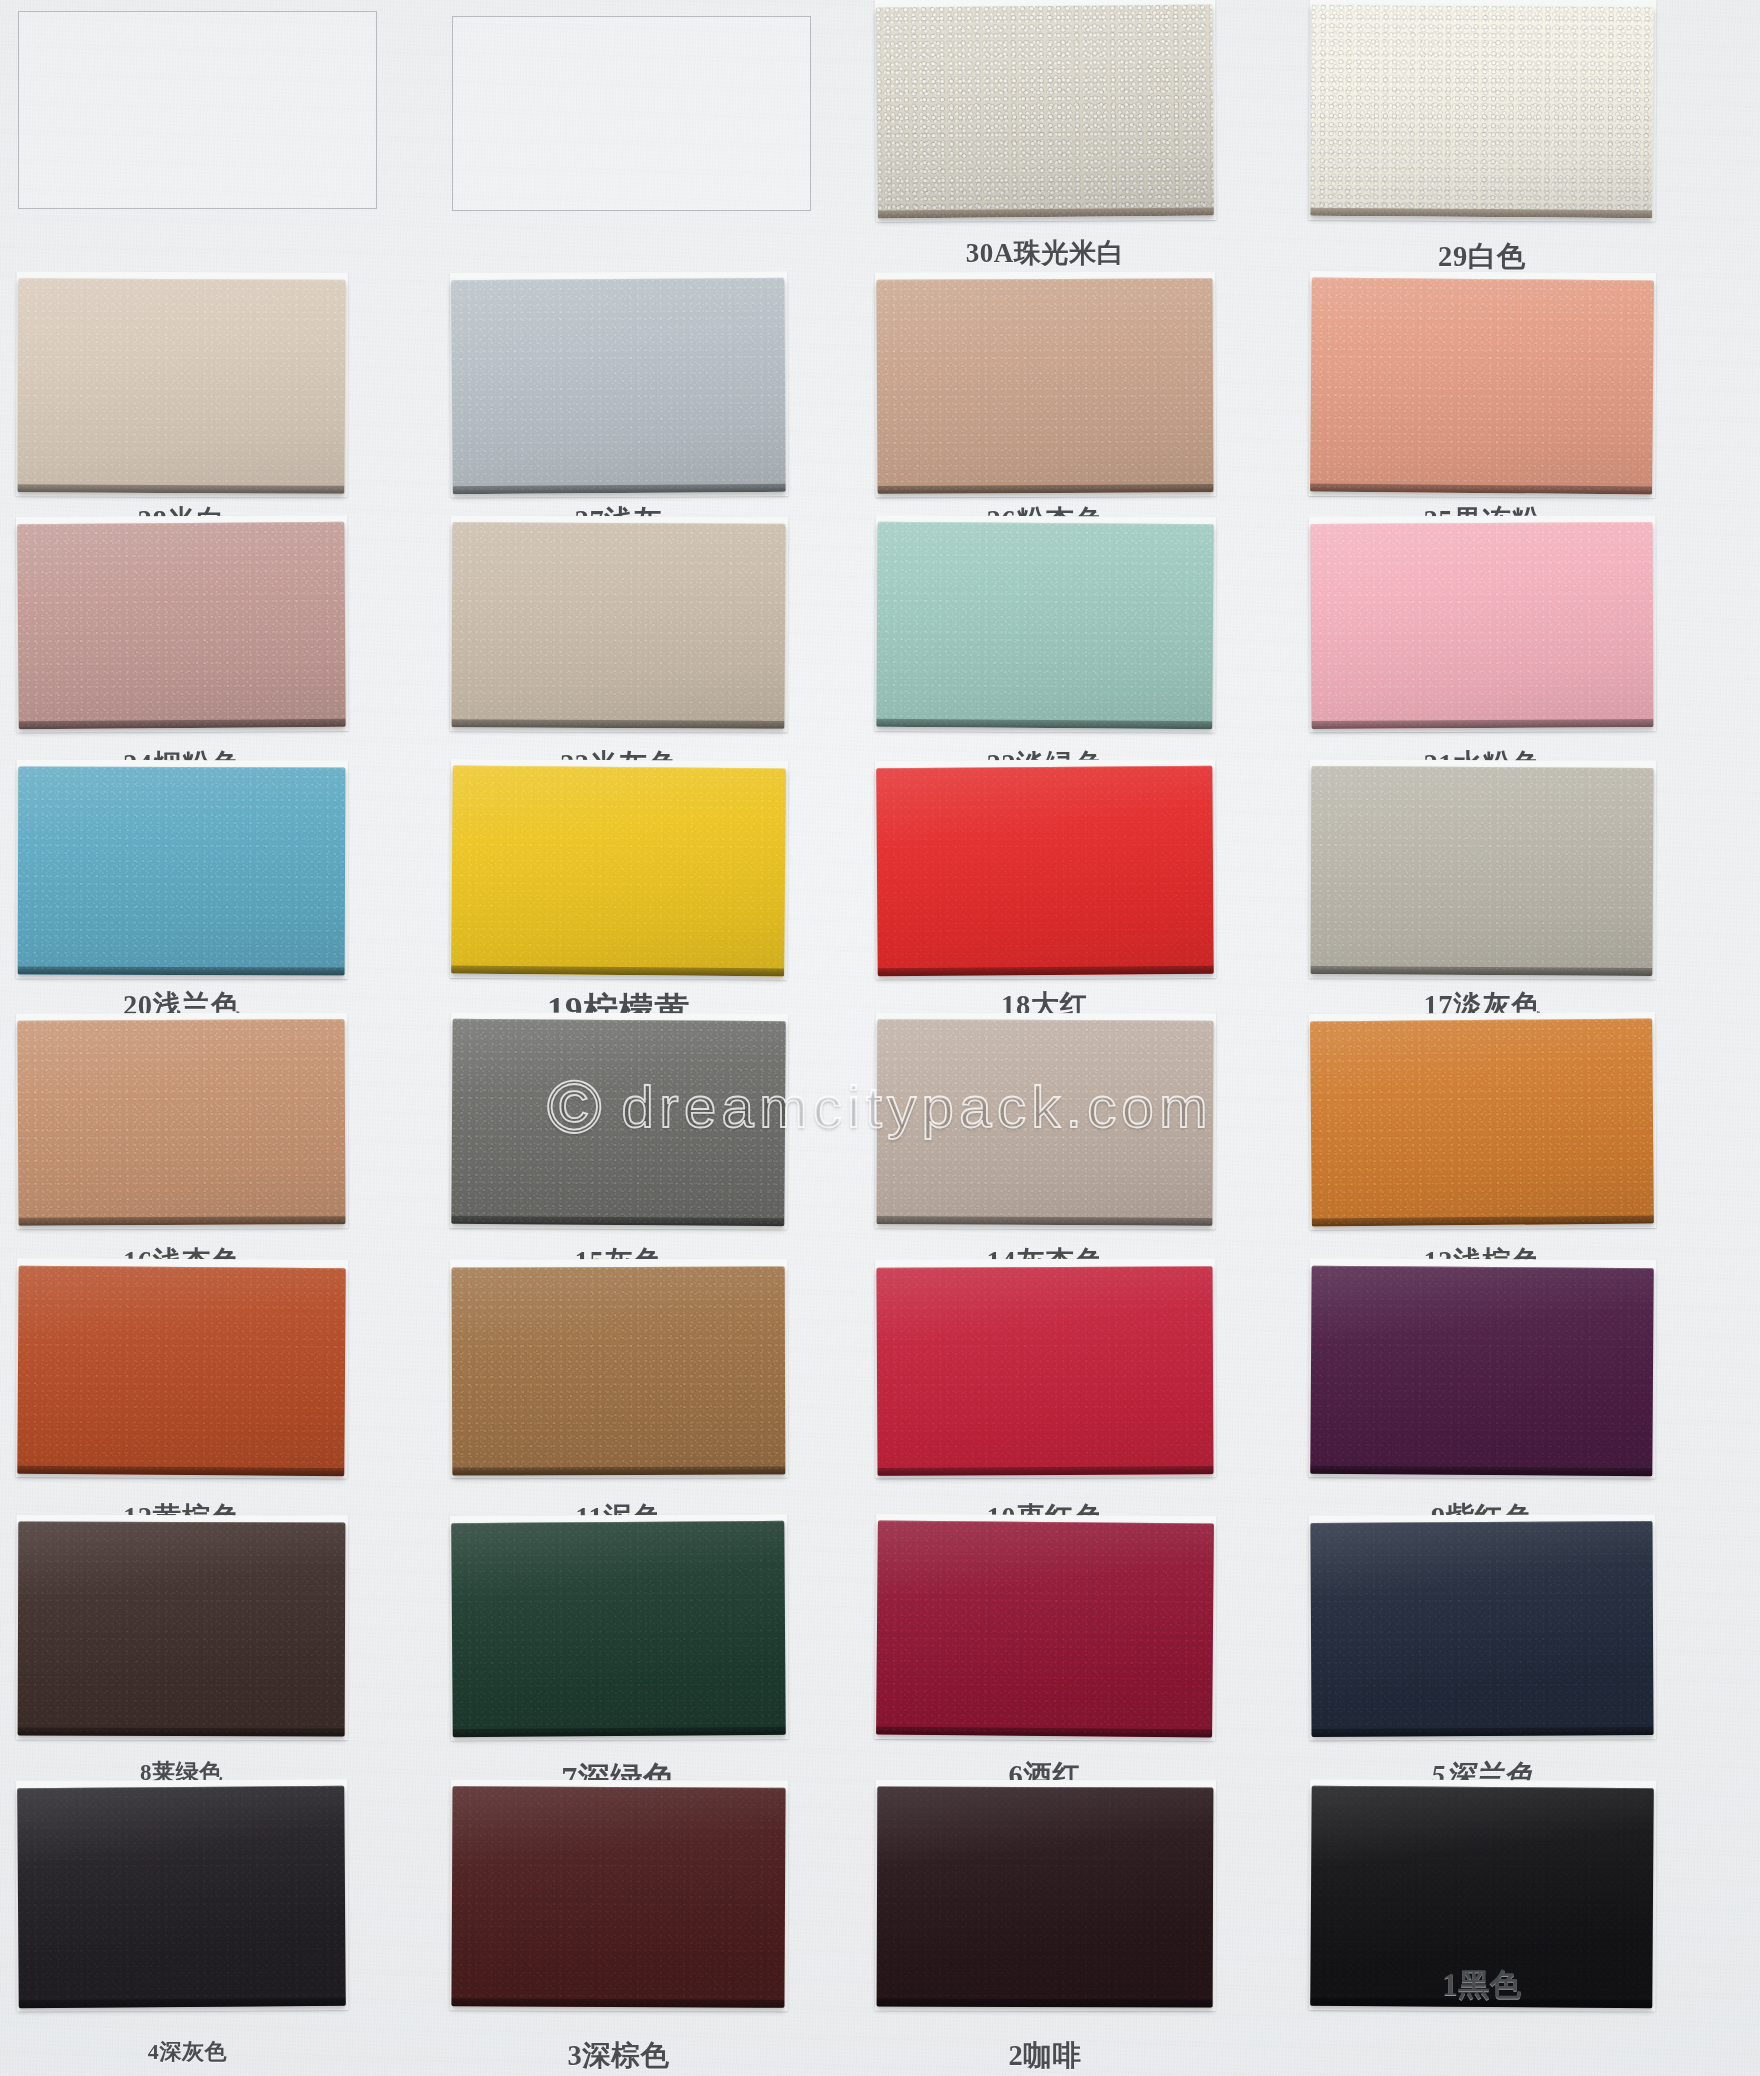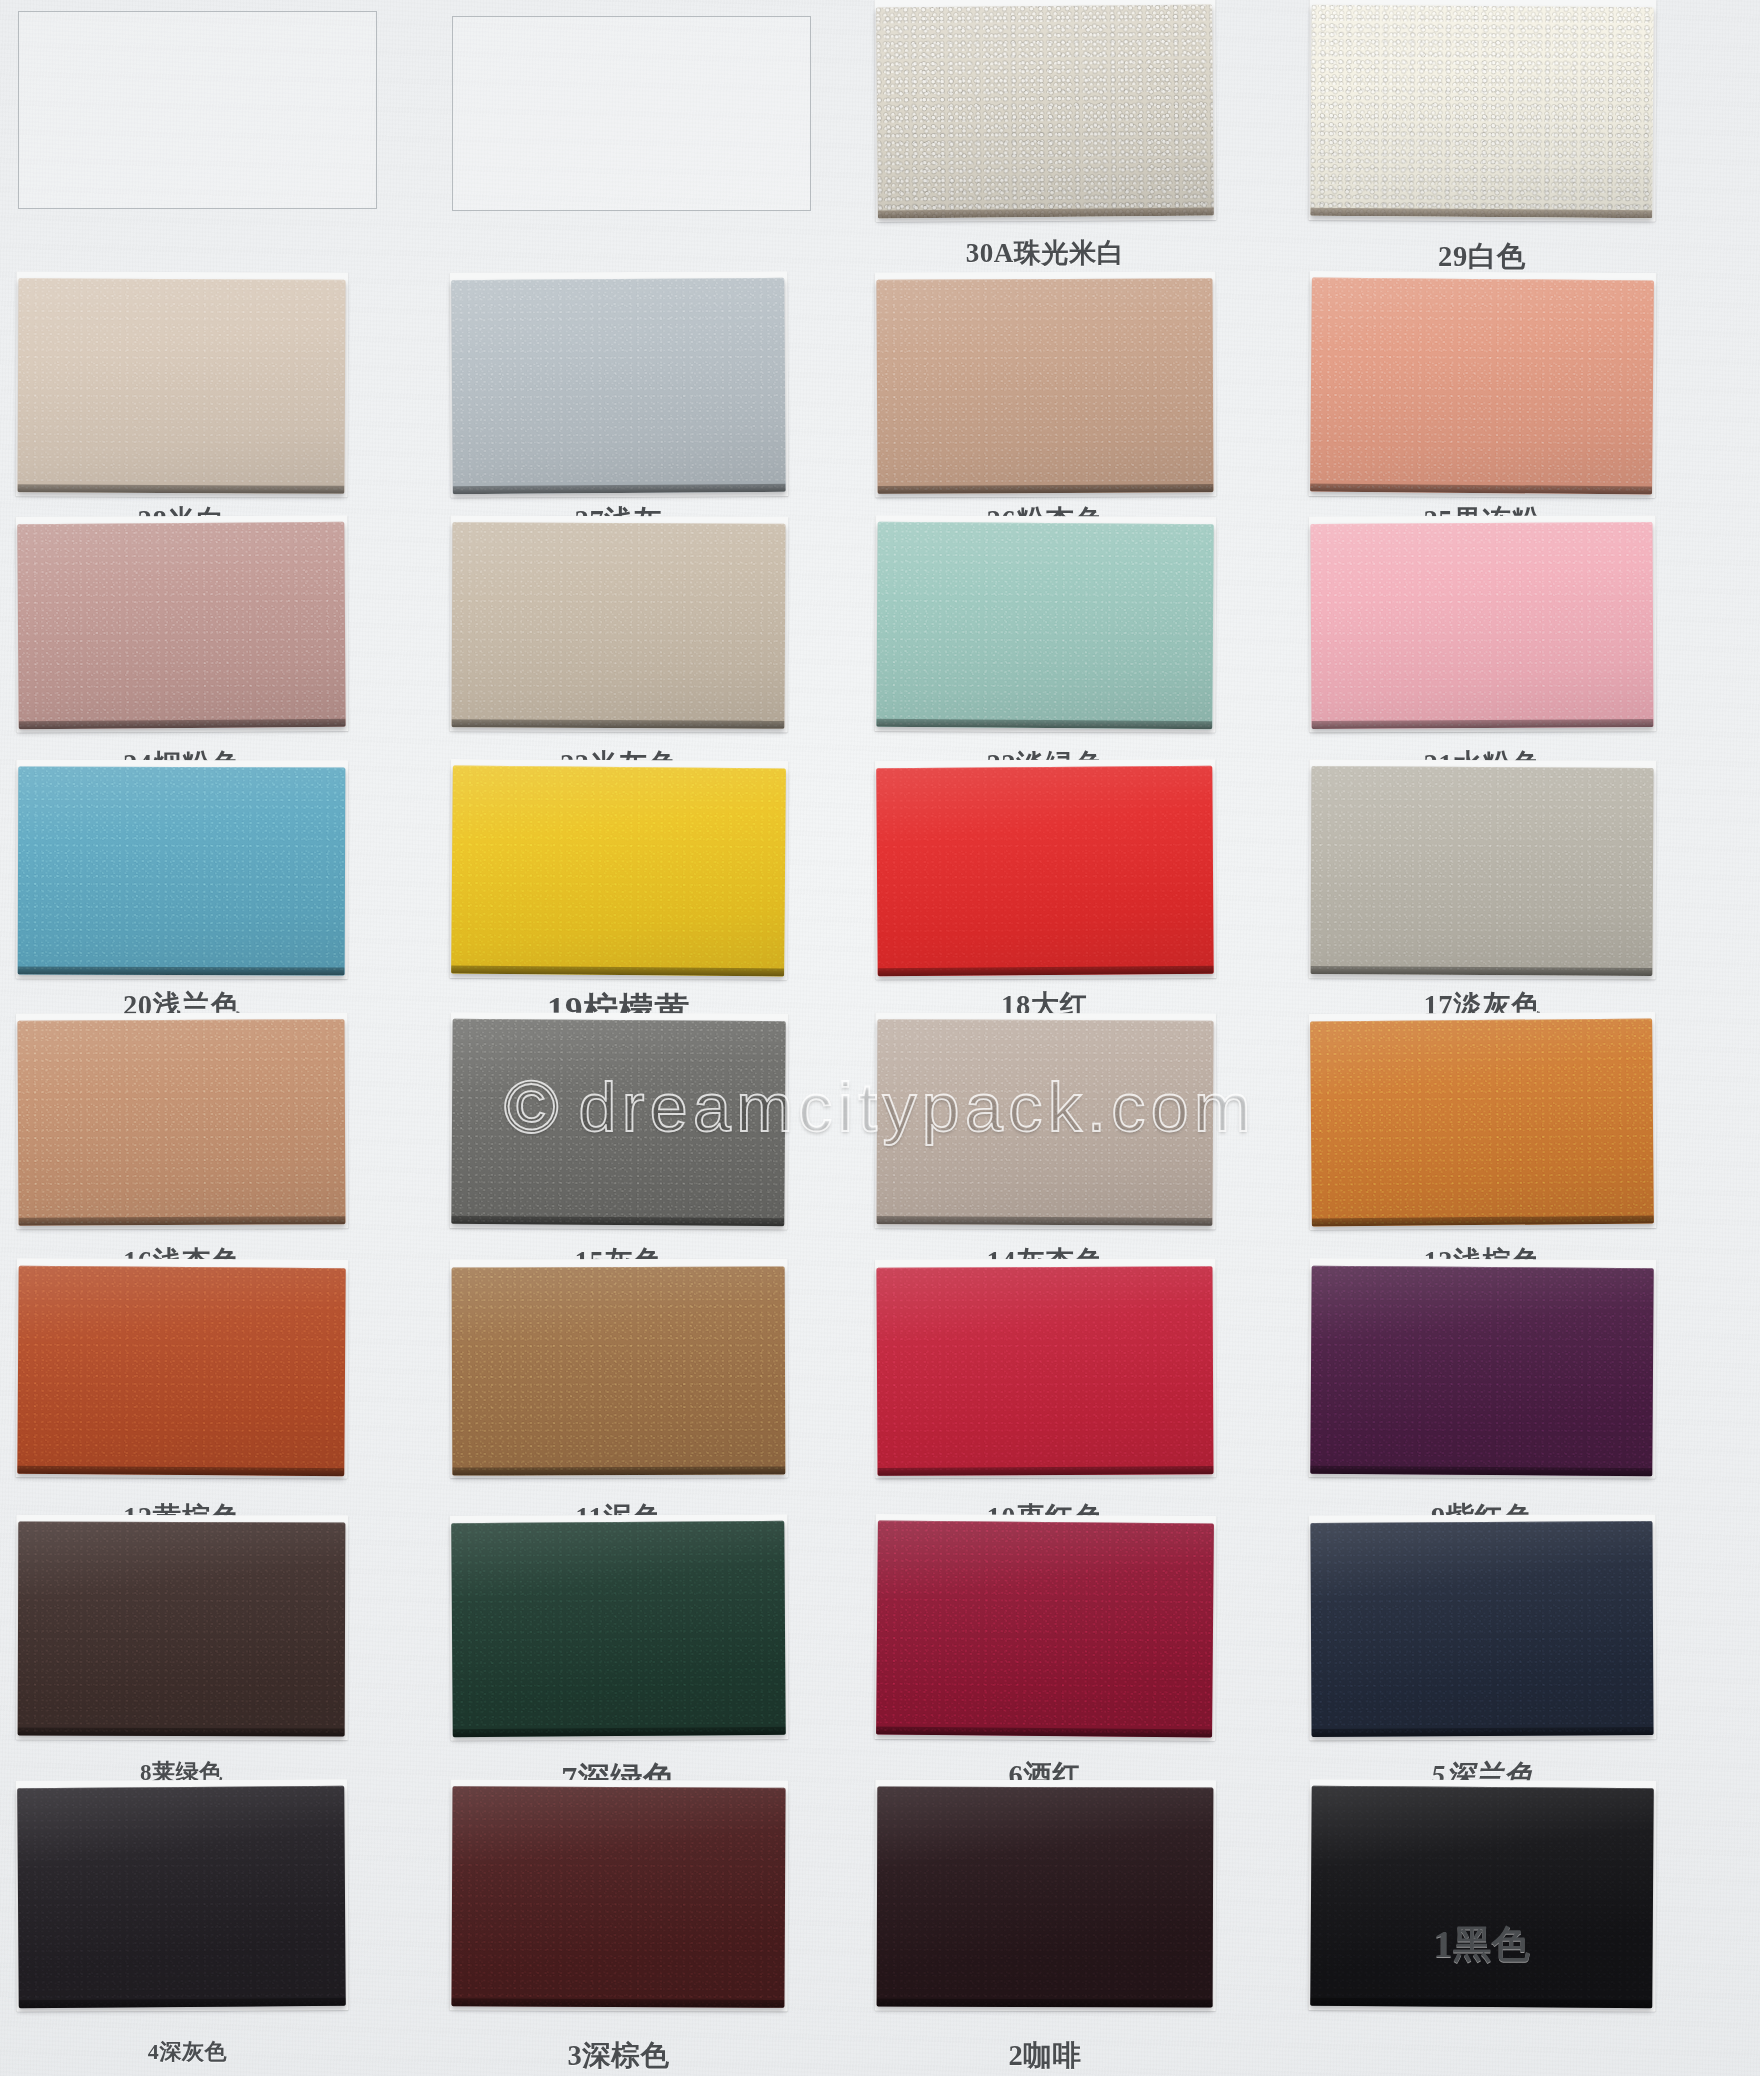--- a/index.html
+++ b/index.html
@@ -104,21 +104,21 @@
     height:119px;
     display:flex;
     align-items:center;
     justify-content:center;
     gap:20px;
     pointer-events:none;
     z-index:40;
   }
   #watermark .wm-text{
     font-family:"Liberation Sans","DejaVu Sans",sans-serif;
-    font-size:68px;
+    font-size:58px;
     font-weight:400;
     letter-spacing:5.4px;
     color:transparent;
     -webkit-text-stroke:1.8px rgba(255,255,255,0.78);
     text-shadow:0 1.8px 3.6px rgba(0,0,0,0.22);
   }
   #watermark .wm-copy{
     font-size:74px;
     color:transparent;
     -webkit-text-stroke:1.8px rgba(255,255,255,0.78);
@@ -396,21 +396,21 @@
       </div>
       <div class="label" style="left: 877px; top: 2037px; width: 336px; font-size: 28.5px;">2咖啡</div>
     </div>
     <div class="cell">
       <div class="backing" style="left: 1309px; top: 1780px; width: 347px; height: 231px; transform: rotate(0.24deg);"></div>
       <div class="swatch" title="1黑色" style="left: 1311px; top: 1787px; width: 342px; height: 220px; background: rgb(19, 19, 22); transform: rotate(0.4deg);">
         <div class="grain"></div>
         <div class="sheen"></div>
         <div class="edge"></div>
       </div>
-      <div class="label" style="left: 1311px; top: 1919px; width: 342px; font-size: 38px;">1黑色</div>
+      <div class="label" style="left: 1311px; top: 1964px; width: 342px; font-size: 31px;">1黑色</div>
     </div>
   </div>
 
 <div id="watermark">
   <span class="wm-copy">©</span>
   <span class="wm-text">dreamcitypack.com</span>
 </div>
 
 
 </body></html>

